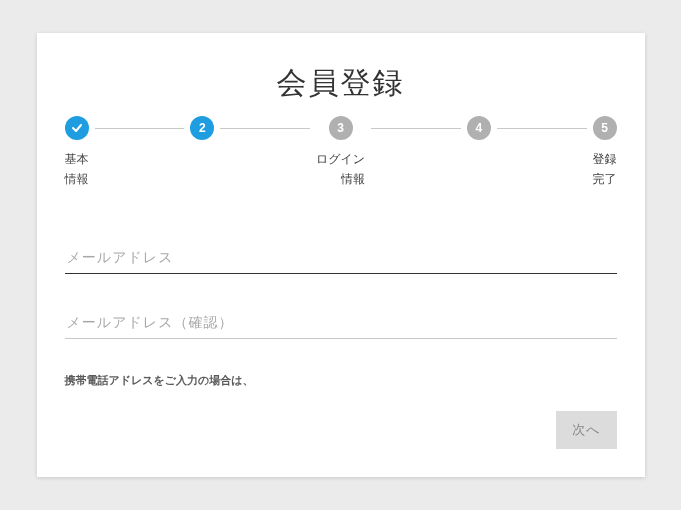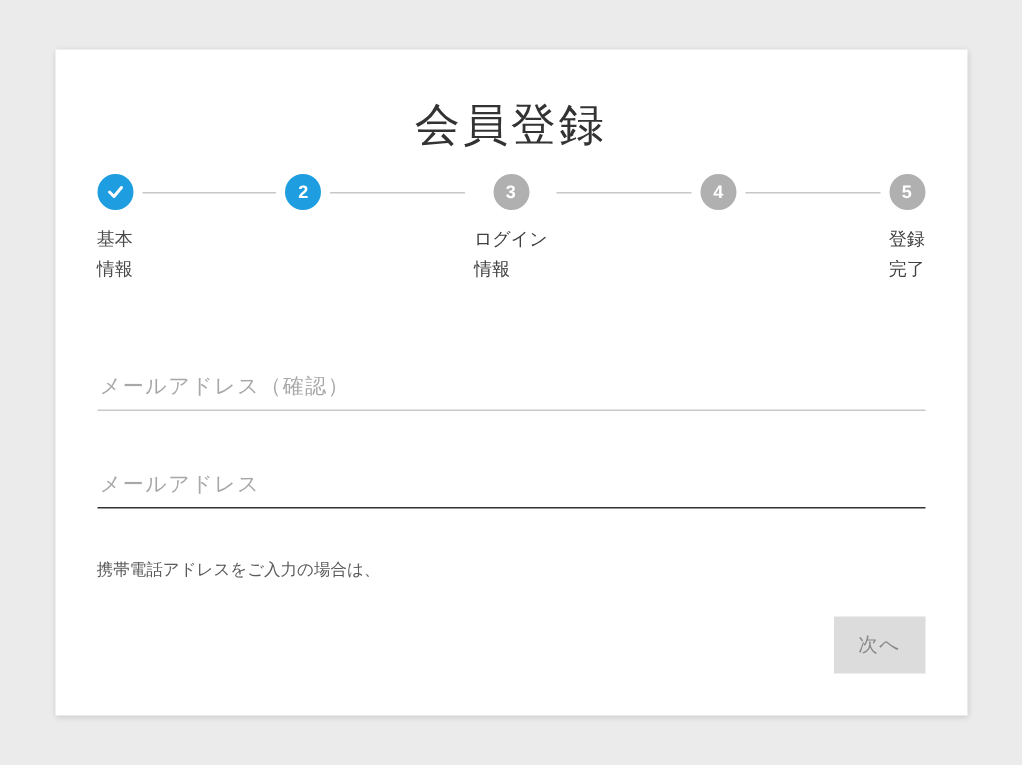--- a/index.html
+++ b/index.html
@@ -50,21 +50,21 @@
   font-size: 12px;
   font-weight: bold;
   color: #fff;
   margin-bottom: 10px;
 }
 .circle.done { background: #1e9de0; }
 .circle.active { background: #1e9de0; }
 .circle.pending { background: #b0b0b0; }
 .step-label {
   font-size: 12px;
-  text-align: left;
+  text-align: right;
   line-height: 1.6;
   color: #4a4a4a;
 }
 .step-label.dim { color: #404040; }
 .line {
   flex: 1;
   height: 1px;
   background: #c8c8c8;
   margin: 12px 6px 0;
 }
@@ -80,20 +80,21 @@
   outline: none;
   background: transparent;
 }
 .field input::placeholder { color: #a8a8a8; letter-spacing: 1px; }
 .field.light input { border-bottom: 1px solid #c8c8c8; }
 .note {
   font-size: 11px;
   color: #5a5a5a;
   line-height: 1.8;
   margin-bottom: 20px;
+  font-weight: bold;
 }
 .actions {
   display: flex;
   justify-content: flex-end;
 }
 .btn {
   background: #dcdcdc;
   color: #888;
   border: none;
   padding: 10px 16px;
@@ -142,26 +143,26 @@
     <div class="line"></div>
     <div class="step">
       <div class="circle pending">5</div>
       <div class="step-label dim">
         <span>登録</span><br>
         <span>完了</span>
       </div>
     </div>
   </div>
 
+  <div class="field">
+    <input type="text" placeholder="メールアドレス" style="">
+  </div>
+
   <div class="field light">
     <input type="text" placeholder="メールアドレス（確認）" style="">
-  </div>
-
-  <div class="field">
-    <input type="text" placeholder="メールアドレス" style="">
   </div>
 
   <div class="note">
     <span>携帯電話アドレスをご入力の場合は、</span><br>
   </div>
 
   <div class="actions">
     <button class="btn">次へ</button>
   </div>
 </div>

